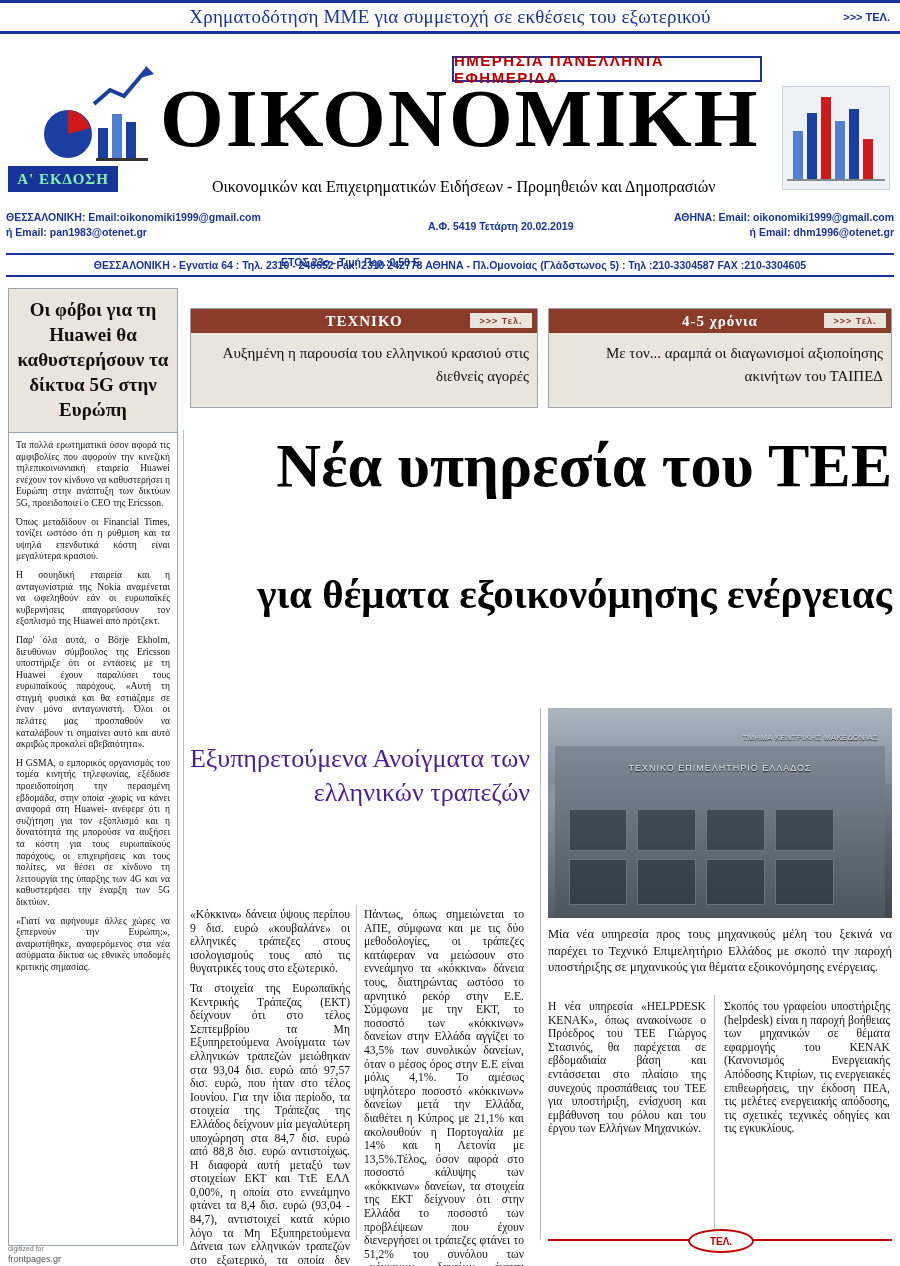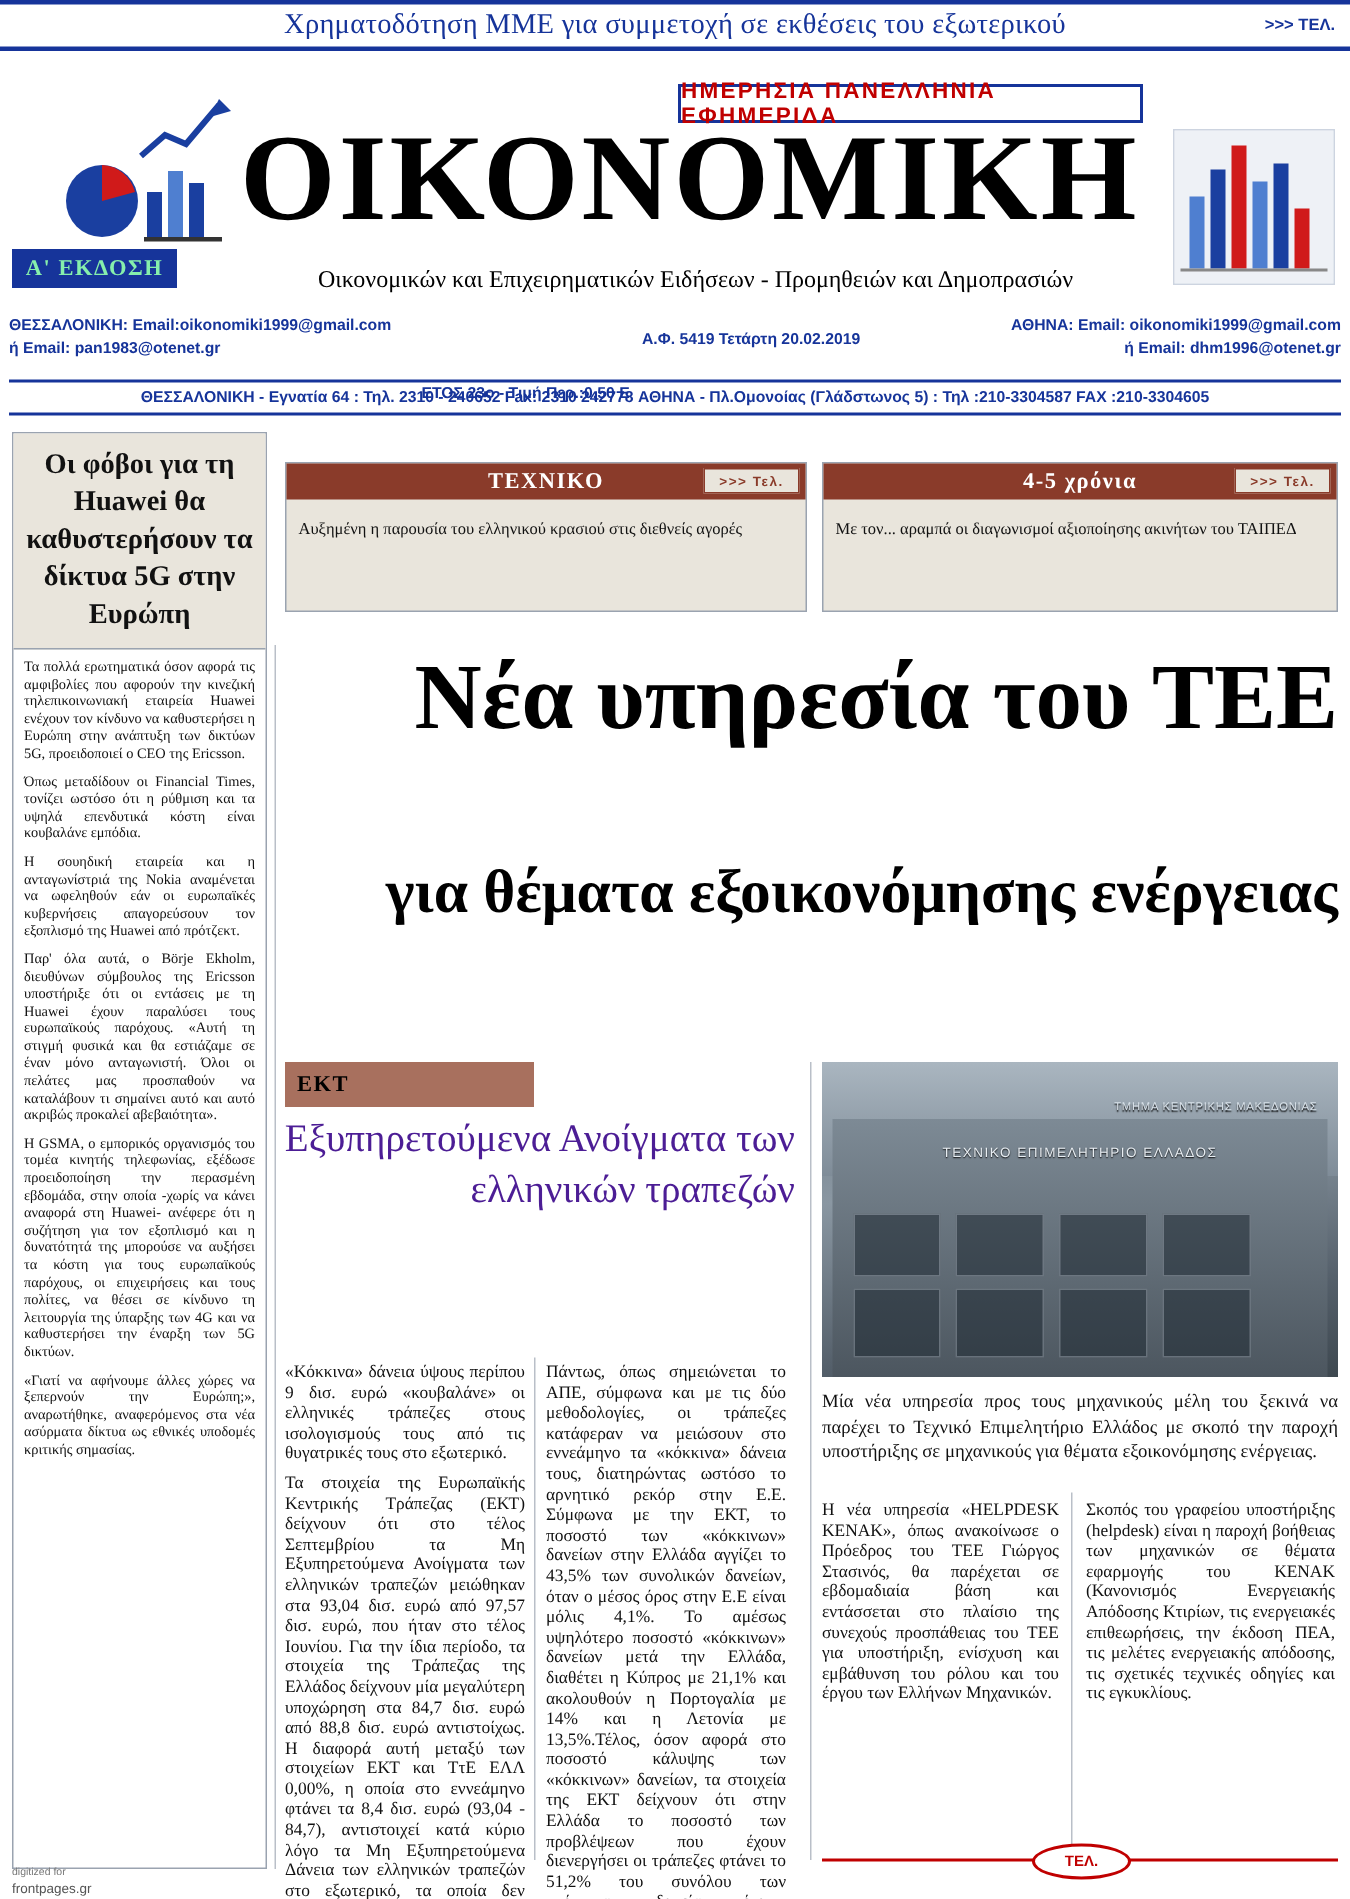--- a/index.html
+++ b/index.html
@@ -215,24 +215,24 @@
     font-family: "Liberation Sans", sans-serif;
     font-size: 9px;
     font-weight: bold;
     display: flex;
     align-items: center;
     justify-content: center;
     border: 1px solid #8a3b2a;
     box-sizing: border-box;
   }
   .teaser-text {
-    padding: 9px 23px 0 8px;
-    text-align: left;
-    font-family: "Liberation Serif", serif;
-    font-size: 11px;
+    padding: 9px 8px 0 8px;
+    text-align: right;
+    font-family: "Liberation Serif", serif;
+    font-size: 15px;
     line-height: 23px;
     color: #111;
   }
 
   
   .headline-1 {
     position: absolute;
     left: 190px; top: 432px;
     width: 702px;
     text-align: right;
@@ -466,21 +466,21 @@
 
   <div class="vrule vr1"></div>
   <div class="vrule vr2"></div>
   <div class="vrule vr3"></div>
   <div class="vrule vr4"></div>
 
   <div class="left-col">
     <div class="left-head">Οι φόβοι για τη Huawei θα καθυστερήσουν τα δίκτυα 5G στην Ευρώπη</div>
     <div class="left-body">
       <p>Τα πολλά ερωτηματικά όσον αφορά τις αμφιβολίες που αφορούν την κινεζική τηλεπικοινωνιακή εταιρεία Huawei ενέχουν τον κίνδυνο να καθυστερήσει η Ευρώπη στην ανάπτυξη των δικτύων 5G, προειδοποιεί ο CEO της Ericsson.</p>
-      <p>Όπως μεταδίδουν οι Financial Times, τονίζει ωστόσο ότι η ρύθμιση και τα υψηλά επενδυτικά κόστη είναι κουβαλάνε εμπόδια.</p>
+      <p>Όπως μεταδίδουν οι Financial Times, τονίζει ωστόσο ότι η ρύθμιση και τα υψηλά επενδυτικά κόστη είναι μεγαλύτερα κρασιού.</p>
       <p>Η σουηδική εταιρεία και η ανταγωνίστριά της Nokia αναμένεται να ωφεληθούν εάν οι ευρωπαϊκές κυβερνήσεις απαγορεύσουν τον εξοπλισμό της Huawei από πρότζεκτ.</p>
       <p>Παρ' όλα αυτά, ο Börje Ekholm, διευθύνων σύμβουλος της Ericsson υποστήριξε ότι οι εντάσεις με τη Huawei έχουν παραλύσει τους ευρωπαϊκούς παρόχους. «Αυτή τη στιγμή φυσικά και θα εστιάζαμε σε έναν μόνο ανταγωνιστή. Όλοι οι πελάτες μας προσπαθούν να καταλάβουν τι σημαίνει αυτό και αυτό ακριβώς προκαλεί αβεβαιότητα».</p>
       <p>Η GSMA, ο εμπορικός οργανισμός του τομέα κινητής τηλεφωνίας, εξέδωσε προειδοποίηση την περασμένη εβδομάδα, στην οποία -χωρίς να κάνει αναφορά στη Huawei- ανέφερε ότι η συζήτηση για τον εξοπλισμό και η δυνατότητά της μπορούσε να αυξήσει τα κόστη για τους ευρωπαϊκούς παρόχους, οι επιχειρήσεις και τους πολίτες, να θέσει σε κίνδυνο τη λειτουργία της ύπαρξης των 4G και να καθυστερήσει την έναρξη των 5G δικτύων.</p>
       <p>«Γιατί να αφήνουμε άλλες χώρες να ξεπερνούν την Ευρώπη;», αναρωτήθηκε, αναφερόμενος στα νέα ασύρματα δίκτυα ως εθνικές υποδομές κριτικής σημασίας.</p>
     </div>
   </div>
 
   <div class="teaser teaser-1">
     <div class="teaser-head">
       <span>ΤΕΧΝΙΚΟ</span>
@@ -493,21 +493,20 @@
     <div class="teaser-head">
       <span>4-5 χρόνια</span>
       <span class="teaser-more">&gt;&gt;&gt; Τελ.</span>
     </div>
     <div class="teaser-text">Με τον... αραμπά οι διαγωνισμοί αξιοποίησης ακινήτων του ΤΑΙΠΕΔ</div>
   </div>
 
   <div class="headline-1">Νέα υπηρεσία του ΤΕΕ</div>
   <div class="headline-2">για θέματα εξοικονόμησης ενέργειας</div>
 
-  <div class="ekt-tag">ΕΚΤ</div>
   <div class="ekt-title">Εξυπηρετούμενα Ανοίγματα των ελληνικών τραπεζών</div>
 
   <div class="photo">
     <div class="sky"></div>
     <div class="building"></div>
     <div class="sign2">ΤΜΗΜΑ ΚΕΝΤΡΙΚΗΣ ΜΑΚΕΔΟΝΙΑΣ</div>
     <div class="sign">ΤΕΧΝΙΚΟ ΕΠΙΜΕΛΗΤΗΡΙΟ ΕΛΛΑΔΟΣ</div>
     <div class="win" style="left:6%; top:48%; width:17%; height:20%;"></div>
     <div class="win" style="left:26%; top:48%; width:17%; height:20%;"></div>
     <div class="win" style="left:46%; top:48%; width:17%; height:20%;"></div>

